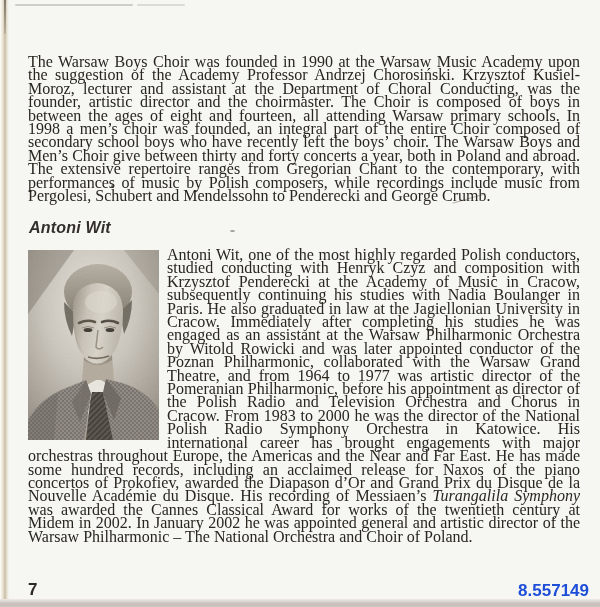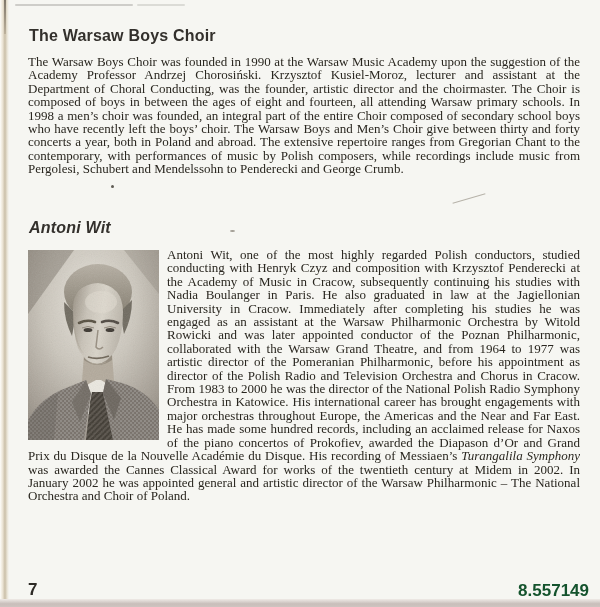--- a/index.html
+++ b/index.html
@@ -34,21 +34,21 @@
     position:absolute;left:29px;
     font-family:"Liberation Sans",sans-serif;
     font-weight:bold;font-size:16px;color:#33302c;
     letter-spacing:.2px;margin:0;
   }
   #h-choir{top:27px;}
   #h-wit{top:219px;font-style:italic;}
 
   .bodytext{
     position:absolute;left:28px;width:552px;
-    font-size:13px;line-height:13.4px;
+    font-size:16px;line-height:13.4px;
     text-align:justify;margin:0;
     color:#29261f;
   }
   #para-choir{top:55px;}
   #para-wit{top:248px;}
   #para-wit i{font-style:italic;}
 
   .photo{
     float:left;width:131px;height:190px;
     margin:2px 8px 2px 0;
@@ -57,36 +57,35 @@
   .photo svg{display:block;filter:blur(.4px);}
 
   .page-num{
     position:absolute;left:28px;top:580px;
     font-family:"Liberation Sans",sans-serif;font-weight:bold;
     font-size:17px;color:#2d2a26;
   }
   .catalog{
     position:absolute;right:11px;top:581px;
     font-family:"Liberation Sans",sans-serif;font-weight:bold;
-    font-size:17px;color:#14532d;
+    font-size:17px;color:#1d4ed8;
   }
 </style>
 </head>
 <body>
 
 <div class="page">
 
   <div class="edge-left"></div>
   <div class="streak-a"></div>
   <div class="streak-b"></div>
   <div class="speck-a"></div>
   <div class="speck-b"></div>
   <div class="scratch"></div>
 
-  <h1 class="heading" id="h-choir">The Warsaw Boys Choir</h1>
 
   <p class="bodytext" id="para-choir">The Warsaw Boys Choir was founded in 1990 at the Warsaw Music Academy upon the suggestion of the Academy Professor Andrzej Chorosiński. Krzysztof Kusiel-Moroz, lecturer and assistant at the Department of Choral Conducting, was the founder, artistic director and the choirmaster. The Choir is composed of boys in between the ages of eight and fourteen, all attending Warsaw primary schools. In 1998 a men’s choir was founded, an integral part of the entire Choir composed of secondary school boys who have recently left the boys’ choir. The Warsaw Boys and Men’s Choir give between thirty and forty concerts a year, both in Poland and abroad. The extensive repertoire ranges from Gregorian Chant to the contemporary, with performances of music by Polish composers, while recordings include music from Pergolesi, Schubert and Mendelssohn to Penderecki and George Crumb.</p>
 
   <h2 class="heading" id="h-wit">Antoni Wit</h2>
 
   <div class="bodytext" id="para-wit">
     <div class="photo" aria-label="Black-and-white portrait photograph of conductor Antoni Wit">
       <svg viewBox="0 0 131 190" width="131" height="190" xmlns="http://www.w3.org/2000/svg">
         <defs>
           <radialGradient id="bgG" cx="48%" cy="28%" r="90%">

